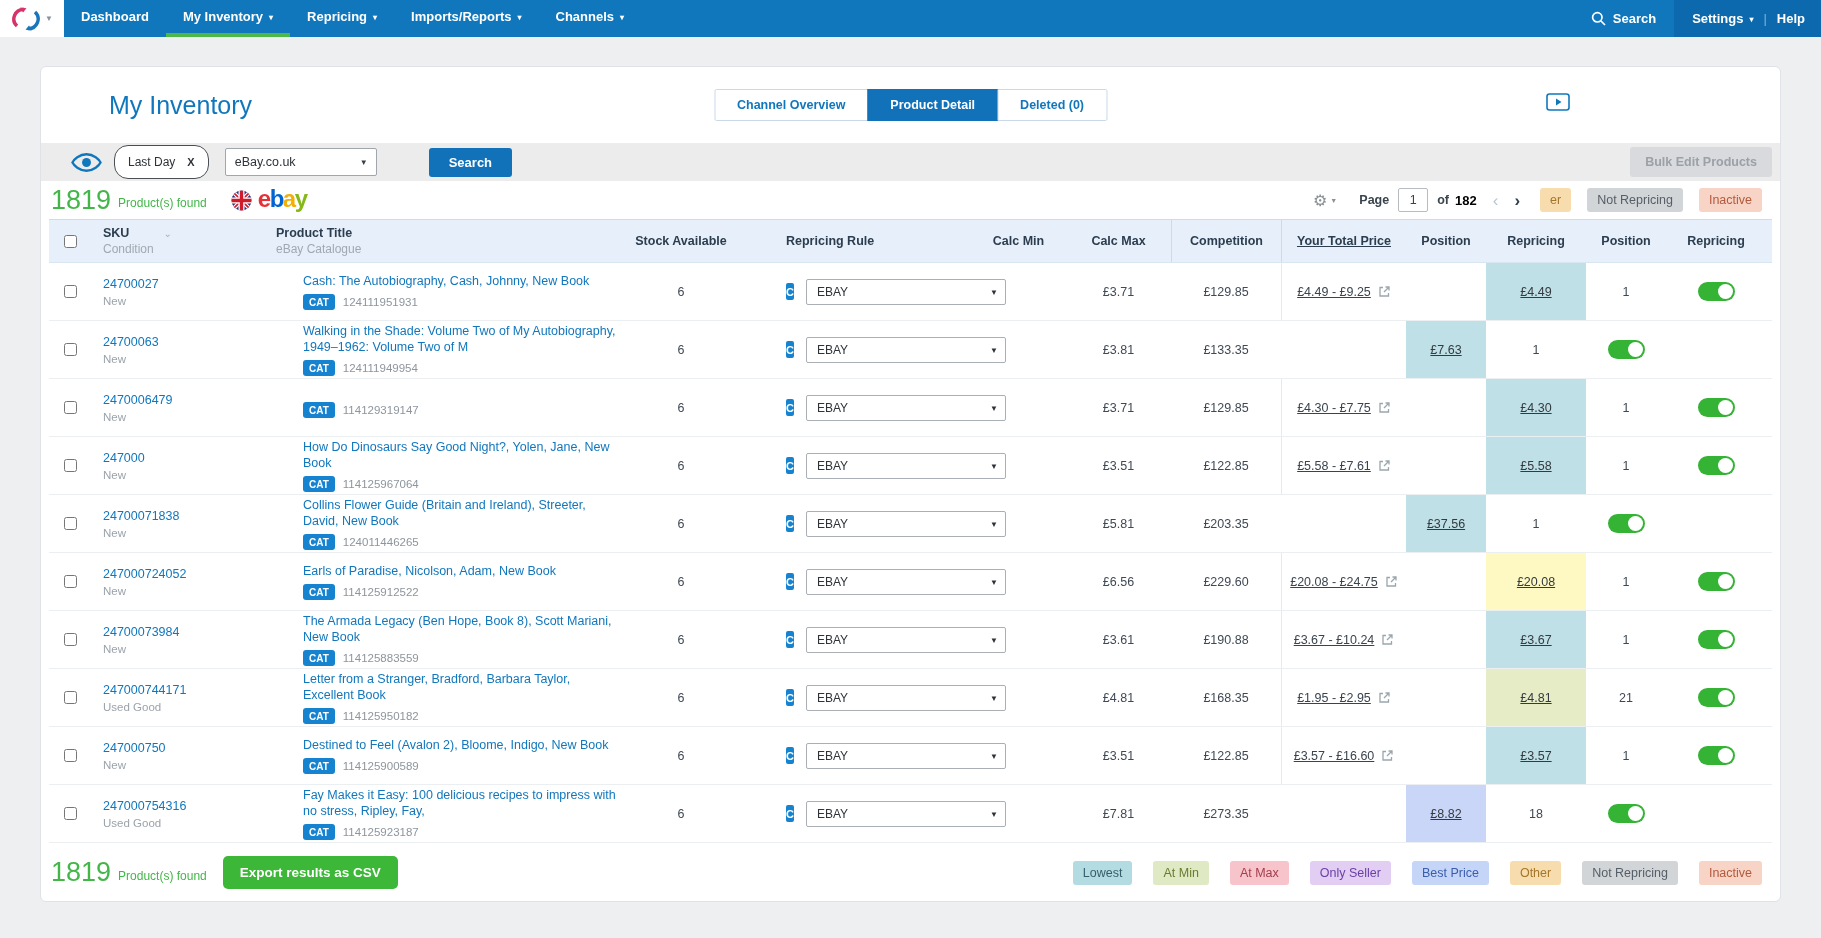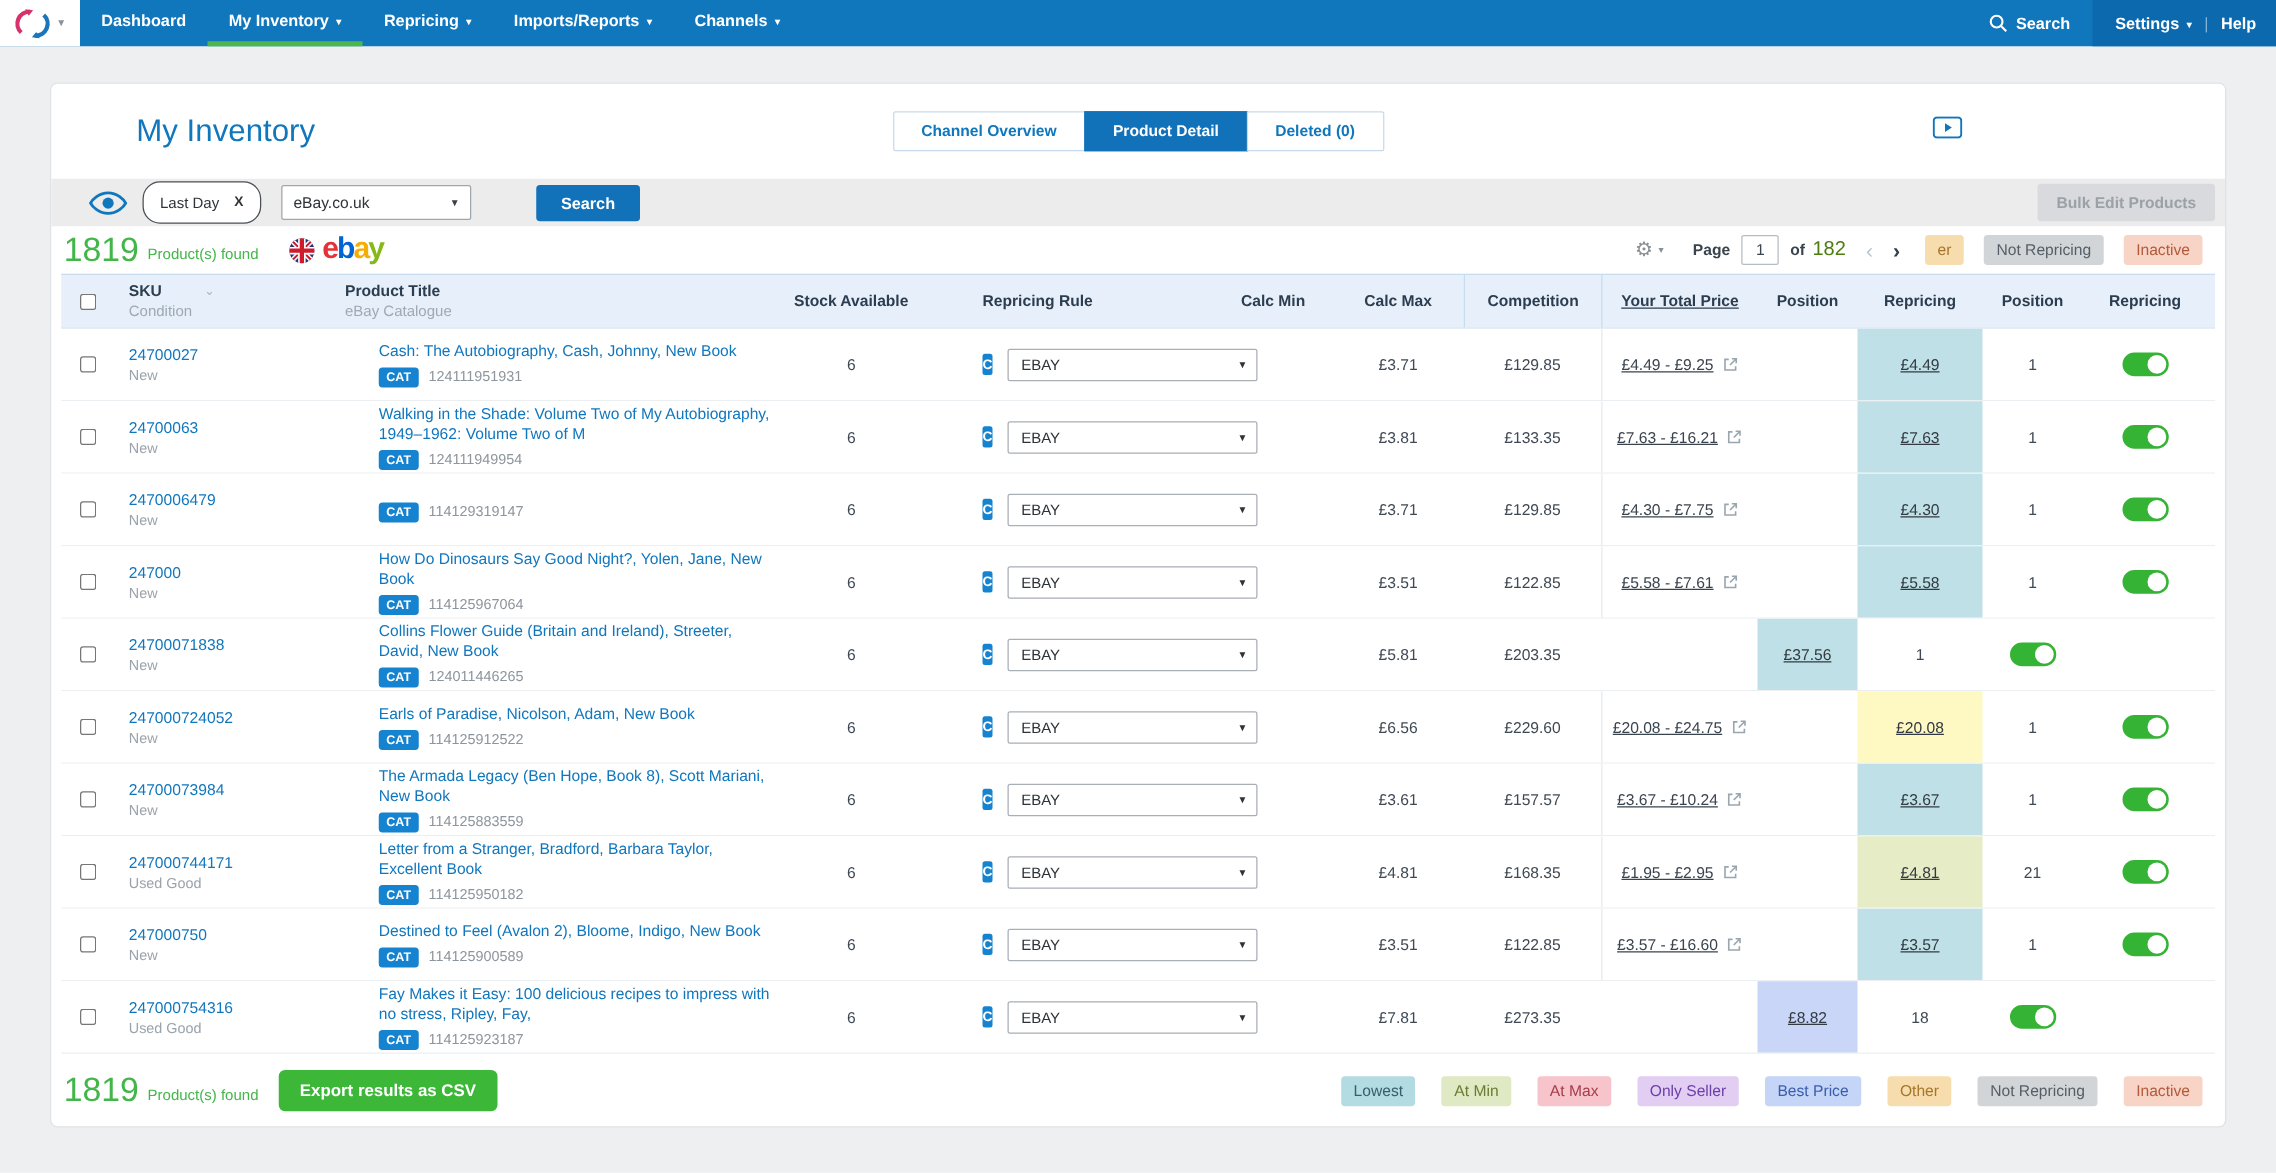--- a/index.html
+++ b/index.html
@@ -49,21 +49,21 @@
   .numlabel { font-size:12px; color:#43b649; margin-left:7px; margin-top:6px; }
   .flag { margin-left:24px; display:flex; align-items:center; }
   .ebay-logo { margin-left:6px; font-size:24px; font-weight:700; letter-spacing:-1.5px; line-height:1; margin-top:-2px; }
   .pager { margin-left:auto; display:flex; align-items:center; gap:0; }
   .gear-wrap { display:flex; align-items:center; gap:3px; color:#8a9196; cursor:pointer; }
   .gear { font-size:16px; }
   .gear-caret { font-size:7px; }
   .page-label { font-size:12.5px; font-weight:700; color:#3a444e; margin-left:22px; }
   .page-input { width:30px; height:24px; border:1px solid #b6bcc2; border-radius:2px; text-align:center; font-size:12.5px; color:#3a444e; margin-left:9px; font-family:"Liberation Sans",sans-serif; }
   .of-label { font-size:12.5px; font-weight:700; color:#3a444e; margin-left:9px; }
-  .total-pages { font-size:16px; font-weight:400; color:#4d7c0f; margin-left:6px; }
+  .total-pages { font-size:13px; font-weight:700; color:#000000; margin-left:6px; }
   .chev { font-size:17px; margin-left:16px; cursor:pointer; line-height:1; }
   .chev.prev { color:#b9c6d0; }
   .chev.next { color:#2f3e4a; font-weight:700; }
   .badge { display:inline-block; border-radius:3px; font-size:12.5px; padding:5px 10px; white-space:nowrap; }
   .top-badges { display:flex; gap:16px; margin-left:20px; }
 
   
   .tbl { margin:0 8px; }
   .thead, .tr { display:grid; grid-template-columns:42px 160px 370px 120px 230px 95px 105px 110px 125px 80px 100px 80px 100px; }
   .thead { background:#e7f0fa; border-top:1px solid #c9ddf0; border-bottom:1px solid #d8e6f2; height:44px; }
@@ -330,29 +330,20 @@
     <div class="td c4">6</div>
     <div class="td c5">
       <span class="c-icon">C</span>
       <span class="rule-wrap">
         <select><option>EBAY</option></select>
       </span>
     </div>
     <div class="td c6"></div>
     <div class="td c7">£3.81</div>
     <div class="td c8">£133.35</div>
-    <div class="td c9">
-      <a class="range-link">£7.63 - £16.21</a>
-      <span class="ext-icon">
-        <svg width="13" height="13" viewBox="0 0 13 13">
-          <path d="M5 2.5 H2 V11 H10.5 V8" fill="none" stroke="#9aa6ad" stroke-width="1.3"></path>
-          <path d="M7.5 2 H11 V5.5 M11 2 L6 7" fill="none" stroke="#9aa6ad" stroke-width="1.3"></path>
-        </svg>
-      </span>
-    </div>
     <div class="td c10"></div>
     <div class="td c11 stripe" style="background-color: rgb(191, 224, 230);">
       <a class="price-link">£7.63</a>
     </div>
     <div class="td c12">1</div>
     <div class="td c13">
             <span class="toggle">
               <span class="knob"></span>
             </span>
           </div>
@@ -549,21 +540,21 @@
     </div>
     <div class="td c4">6</div>
     <div class="td c5">
       <span class="c-icon">C</span>
       <span class="rule-wrap">
         <select><option>EBAY</option></select>
       </span>
     </div>
     <div class="td c6"></div>
     <div class="td c7">£3.61</div>
-    <div class="td c8">£157.57</div>
+    <div class="td c8">£190.88</div>
     <div class="td c9">
       <a class="range-link">£3.67 - £10.24</a>
       <span class="ext-icon">
         <svg width="13" height="13" viewBox="0 0 13 13">
           <path d="M5 2.5 H2 V11 H10.5 V8" fill="none" stroke="#9aa6ad" stroke-width="1.3"></path>
           <path d="M7.5 2 H11 V5.5 M11 2 L6 7" fill="none" stroke="#9aa6ad" stroke-width="1.3"></path>
         </svg>
       </span>
     </div>
     <div class="td c10"></div>

